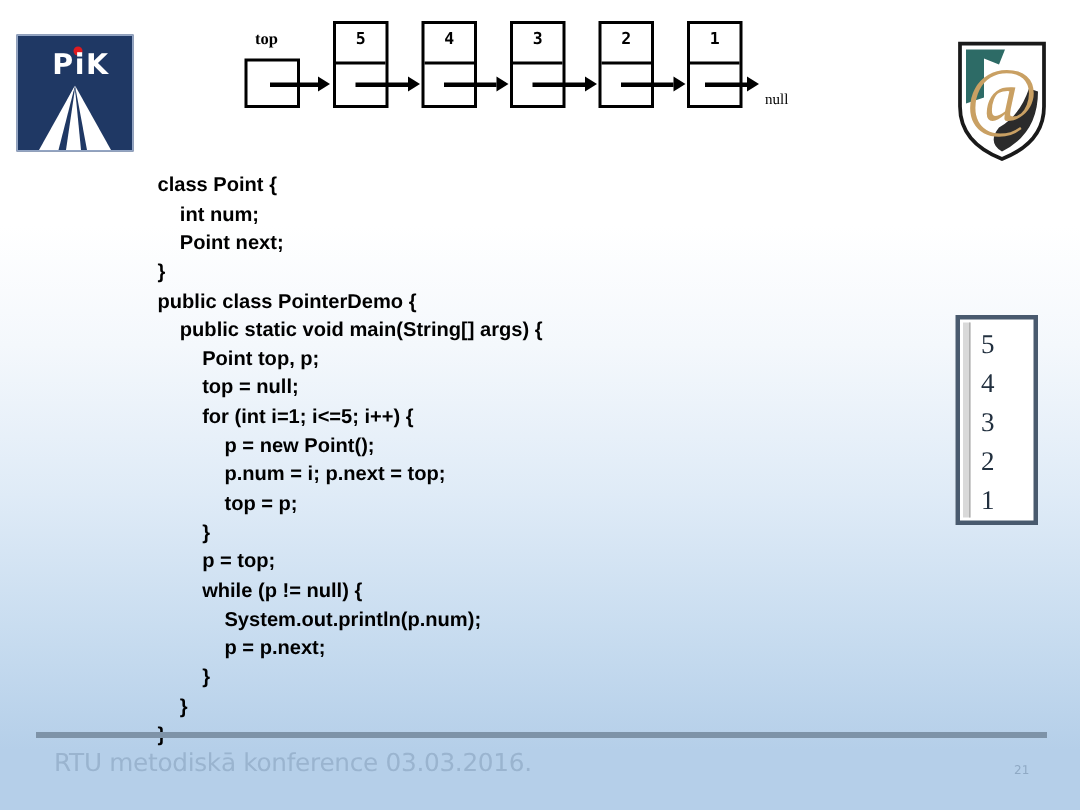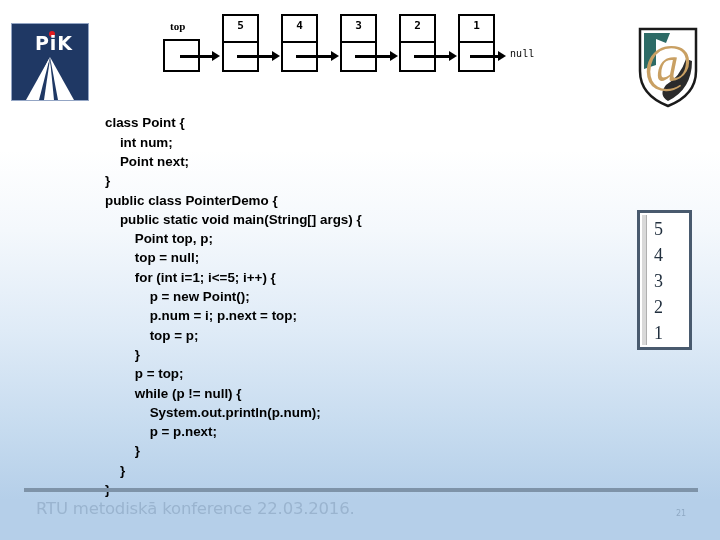--- a/index.html
+++ b/index.html
@@ -137,23 +137,24 @@
   .ll-arrowhead {
     position: absolute;
     width: 0;
     height: 0;
     border-top: 5px solid transparent;
     border-bottom: 5px solid transparent;
     border-left: 8px solid #000;
   }
   .ll-null {
     position: absolute;
-    font-family: Liberation Mono, monospace;
+    font-family: Liberation Serif, serif;
     font-size: 10px;
     color: #000;
+    margin-top: 12px;
   }
 
   
   .code {
     position: absolute;
     left: 105px;
     top: 100px;
     font-family: Liberation Sans, sans-serif;
     font-size: 13.4px;
     line-height: 19.3px;
@@ -318,16 +319,16 @@
     <div class="console-list">
       <div>5</div>
       <div>4</div>
       <div>3</div>
       <div>2</div>
       <div>1</div>
     </div>
   </div>
 
   <div class="footer-rule"></div>
-  <div class="footer-text">RTU metodiskā konference 22.03.2016.</div>
+  <div class="footer-text">RTU metodiskā konference 03.03.2016.</div>
   <div class="footer-page">21</div>
 
 </div>
 
 </body></html>

